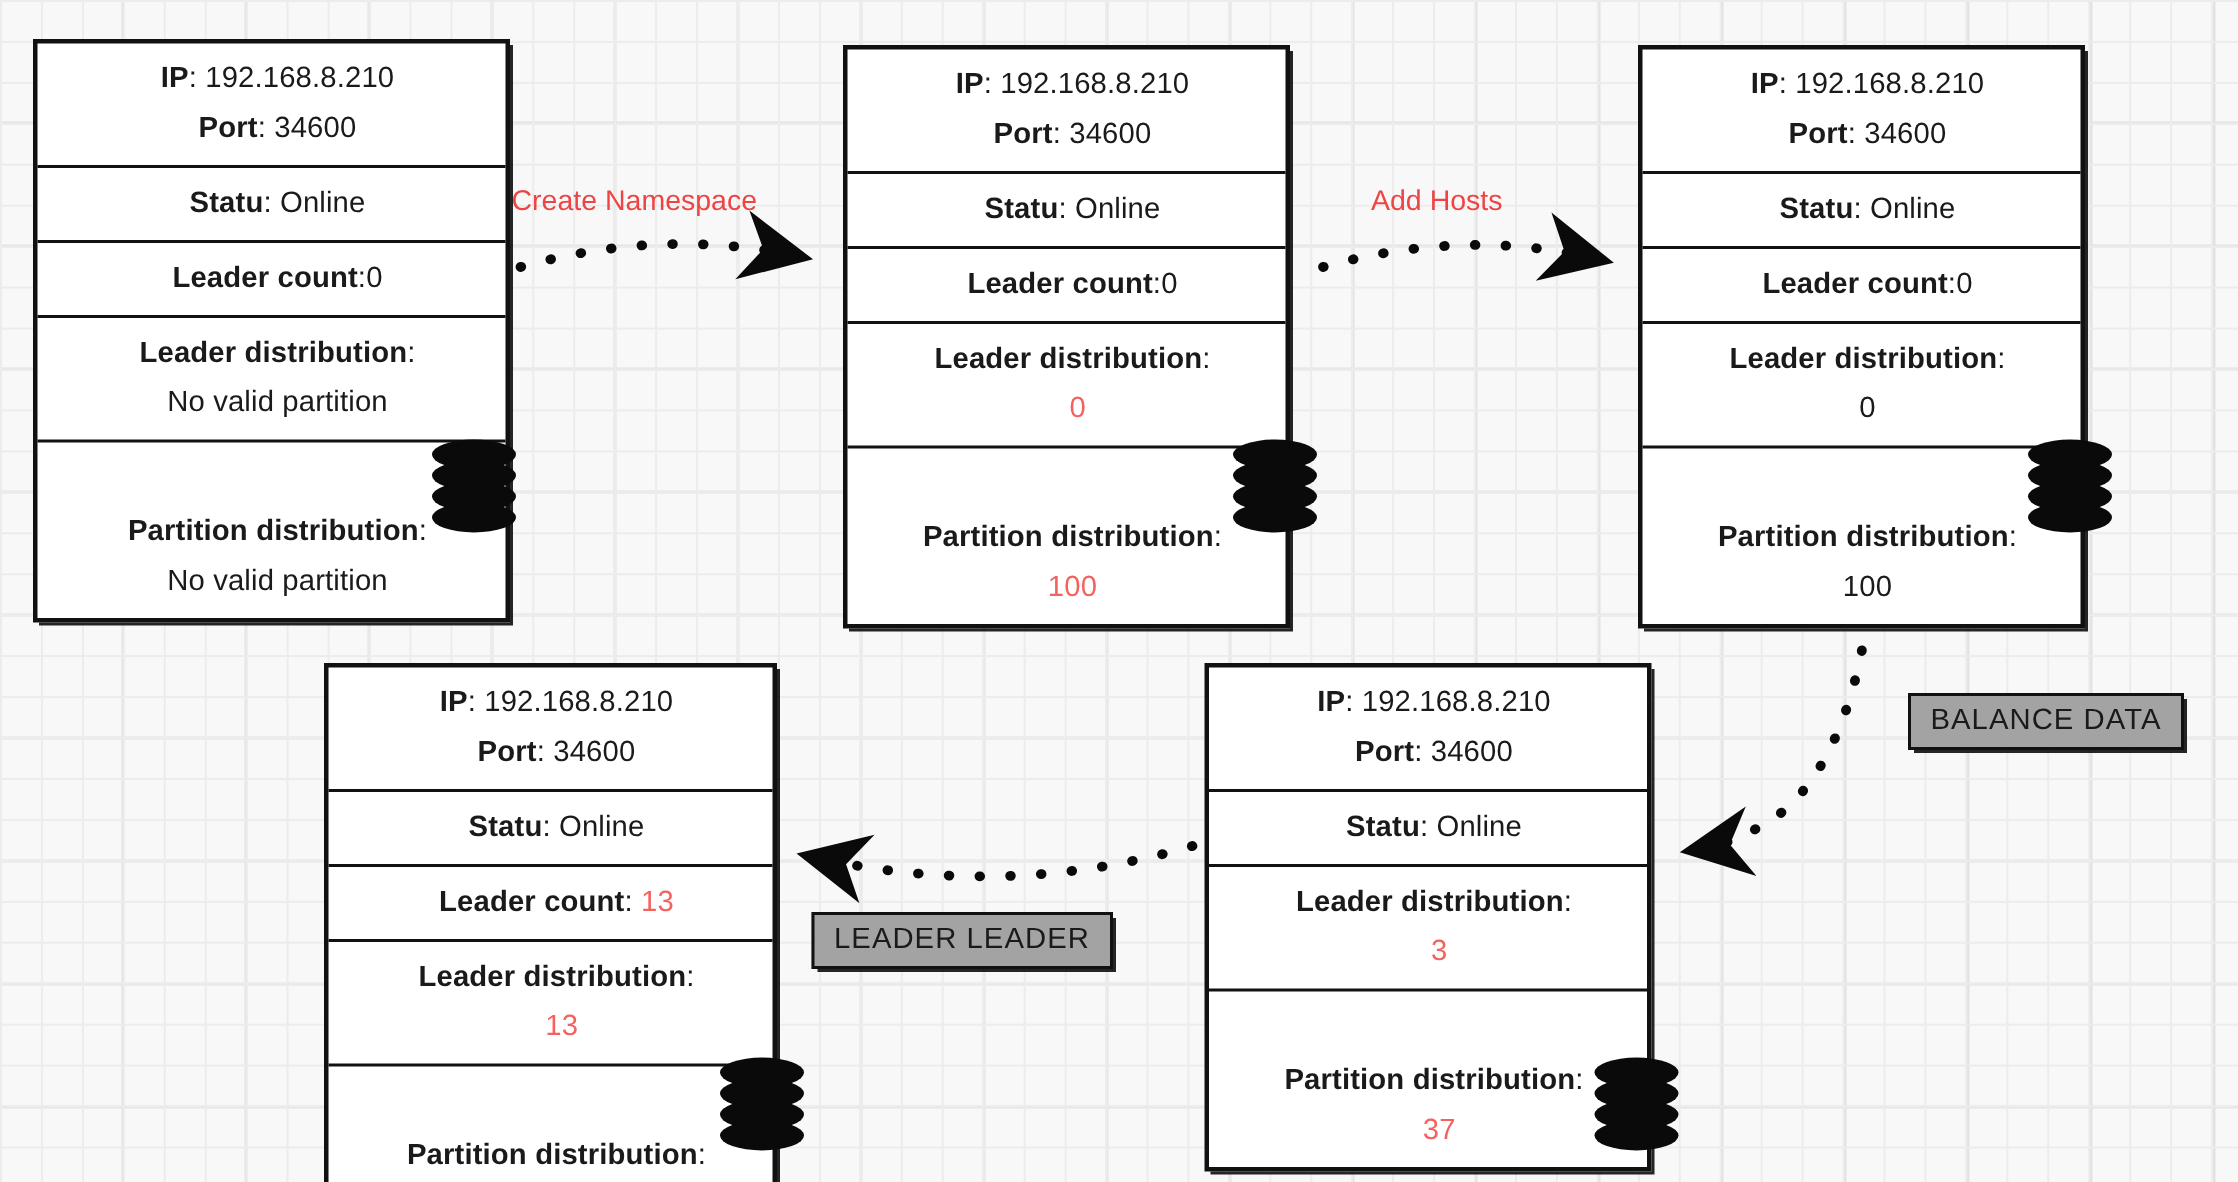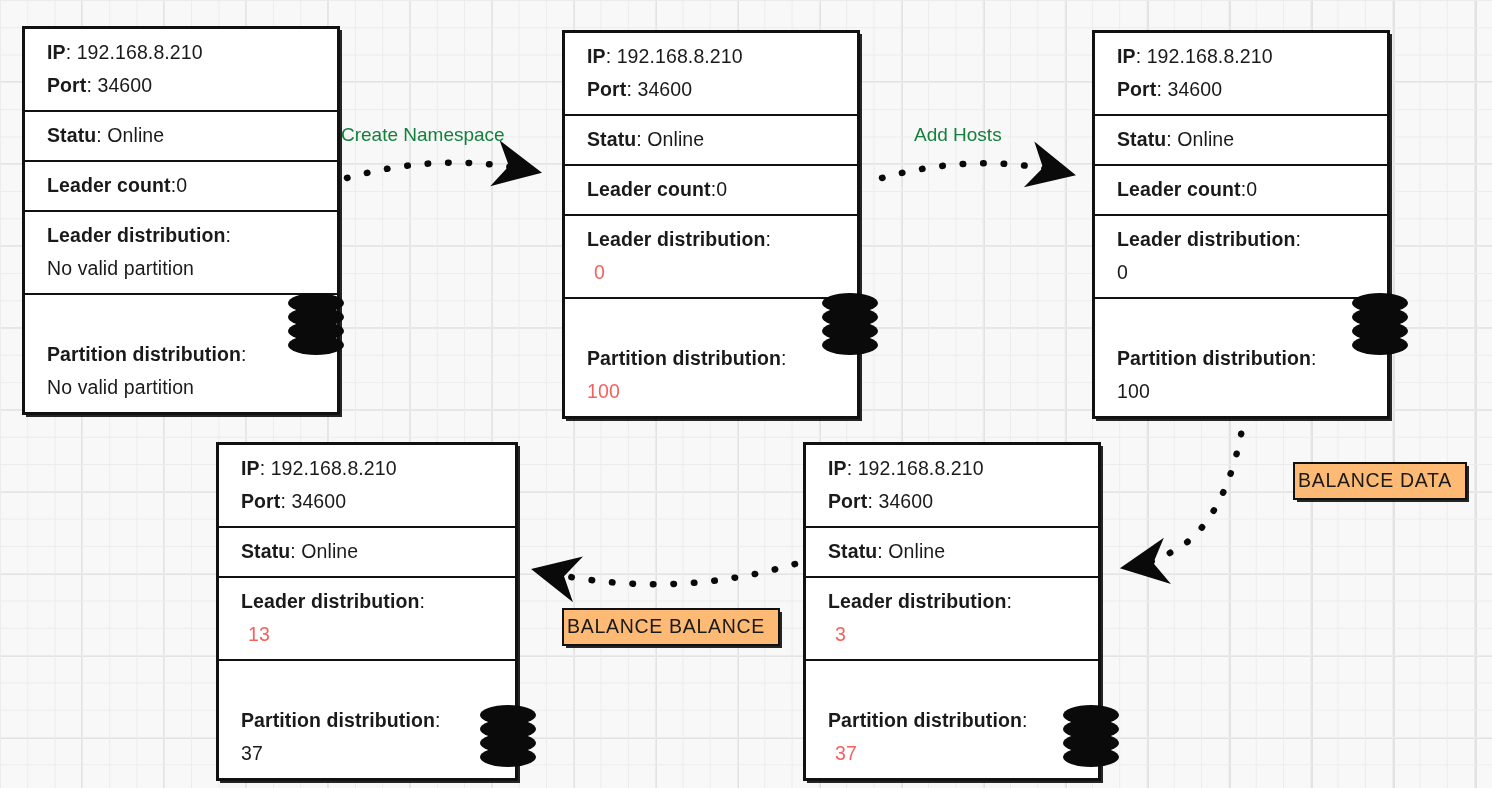--- a/index.html
+++ b/index.html
@@ -27,20 +27,21 @@
   svg.arrows{position:absolute;left:0;top:0;width:1492px;height:788px;z-index:1;pointer-events:none;}
 
   
   .node{
     position:absolute;
     background:#ffffff;
     border:3px solid #111111;
     box-sizing:border-box;
     box-shadow:3px 3px 0 -1px rgba(0,0,0,.85);
     z-index:3;
+    text-align:center;
   }
   .row{
     padding:7px 14px 8px 22px;
     border-bottom:2.5px solid #111;
     box-sizing:border-box;
   }
   .row:last-child{border-bottom:none;margin-top:36px;}
   .line{
     font-size:19.5px;
     line-height:33px;
@@ -57,36 +58,35 @@
   .db{position:absolute;width:56px;height:62px;z-index:5;}
   .db .disc{
     position:absolute;left:0;width:56px;height:20px;
     background:#0a0a0a;border-radius:50%/50%;
   }
 
   
   .edge-label{
     position:absolute;
     font-size:19px;
-    color:#15803d;
+    color:#ef4444;
     white-space:nowrap;
     z-index:4;
   }
   .boxed-label{
     position:absolute;
-    background:#fdba74;
+    background:#a3a3a3;
     border:2.5px solid #111;
     box-shadow:3px 3px 0 -1px rgba(0,0,0,.85);
-    padding:5px 13px 6px 3px;
+    padding:5px 13px 6px 13px;
     font-size:19.5px;
     letter-spacing:.7px;
     color:#1a1a1a;
     white-space:nowrap;
     z-index:4;
-    margin-left:21px;
   }
 </style>
 </head>
 <body>
 
 <div id="grid"></div>
 
 <svg class="arrows" viewBox="0 0 1492 788">
   <defs>
     <marker id="ah" markerWidth="8" markerHeight="8" refX="5.2" refY="4" orient="auto">
@@ -212,20 +212,23 @@
 
   <div class="node" style="left:216px;top:442px;width:302px;">
     <div class="row">
       <div class="line"><span class="k">IP</span><span class="v">: </span><span class="v">192.168.8.210</span></div>
       <div class="line"><span class="k">Port</span><span class="v">: </span><span class="v">34600</span></div>
     </div>
     <div class="row">
       <div class="line"><span class="k">Statu</span><span class="v">: </span><span class="v">Online</span></div>
     </div>
     <div class="row">
+      <div class="line"><span class="k">Leader count</span><span class="v">: </span><span class="v red">13</span></div>
+    </div>
+    <div class="row">
       <div class="line"><span class="k">Leader distribution</span><span class="v">:</span></div>
       <div class="line indent"><span class="v red">13</span></div>
     </div>
     <div class="row">
       <div class="line"><span class="k">Partition distribution</span><span class="v">:</span></div>
       <div class="line"><span class="v">37</span></div>
     </div>
   </div>
   <div class="db" style="left:480px;top:705px;">
     <div class="disc" style="top:0px;"></div>
@@ -233,15 +236,15 @@
     <div class="disc" style="top:28px;"></div>
       <div class="disc" style="top:42px;"></div>
   </div>
 
   <div class="edge-label" style="left:341px;top:124px;">Create Namespace</div>
 
   <div class="edge-label" style="left:914px;top:124px;">Add Hosts</div>
 
   <div class="boxed-label" style="left:1272px;top:462px;">BALANCE DATA</div>
 
-  <div class="boxed-label" style="left:541px;top:608px;">BALANCE BALANCE</div>
+  <div class="boxed-label" style="left:541px;top:608px;">LEADER LEADER</div>
 
 </div>
 
 </body></html>

